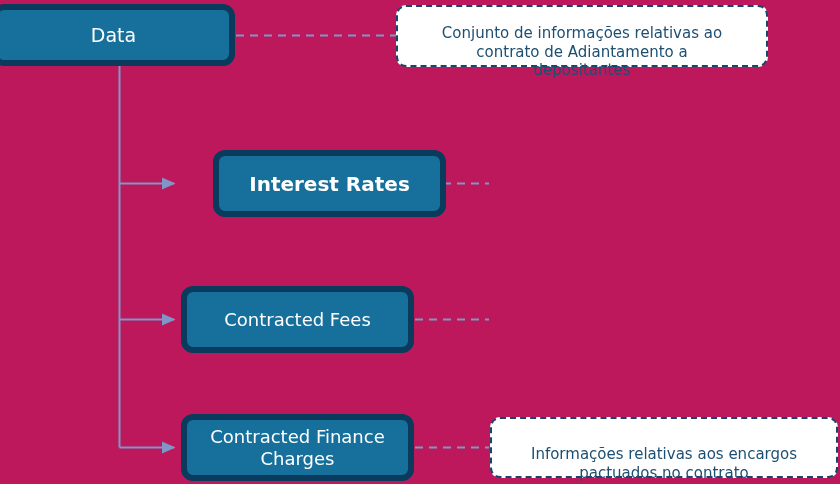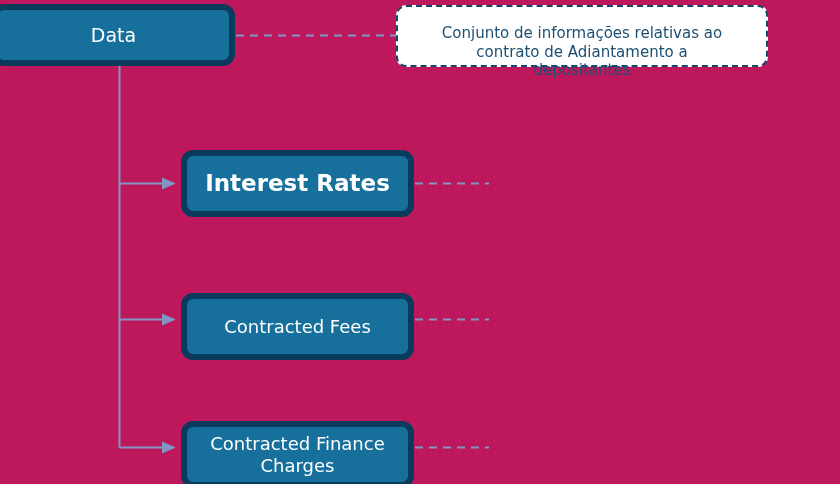--- a/index.html
+++ b/index.html
@@ -43,27 +43,27 @@
     display: block;
     padding: 0 10px;
     white-space: pre-line;
   }
   .node.root {
     border-radius: 12px;
     font-size: 19px;
     font-weight: 400;
   }
   .node.child-bold {
-    font-size: 23px;
+    font-size: 20px;
     font-weight: 700;
+    margin-left: 32px;
   }
   .node.child {
     font-size: 18px;
     font-weight: 400;
-    margin-top: 7px;
   }
 
   
   .annot {
     position: absolute;
     box-sizing: border-box;
     background: #ffffff;
     border: 2px dashed #12486c;
     border-radius: 10px;
     display: flex;
@@ -120,14 +120,18 @@
   </div>
 
   <div class="node child" style="left:181px; top:286px; width:233px; height:67px;">
     <span class="node-label">Contracted Fees</span>
   </div>
 
   <div class="node child" style="left:181px; top:414px; width:233px; height:67px;">
     <span class="node-label">Contracted Finance
 Charges</span>
   </div>
+  <div class="annot" style="left:490px; top:417px; width:348px; height:61px;">
+    <span class="annot-label">Informações relativas aos encargos
+pactuados no contrato</span>
+  </div>
 
 </div>
 
 </body></html>

